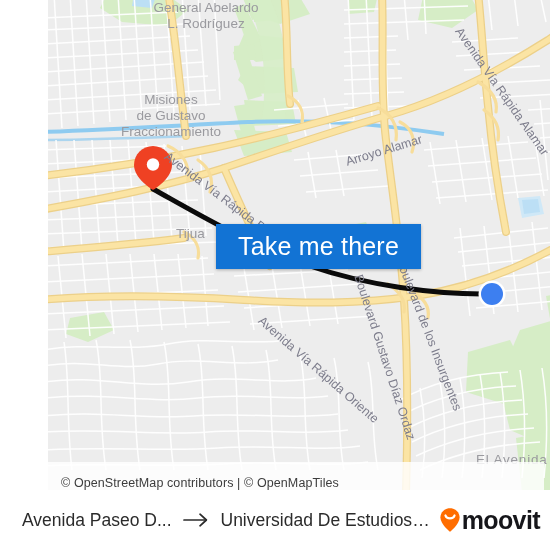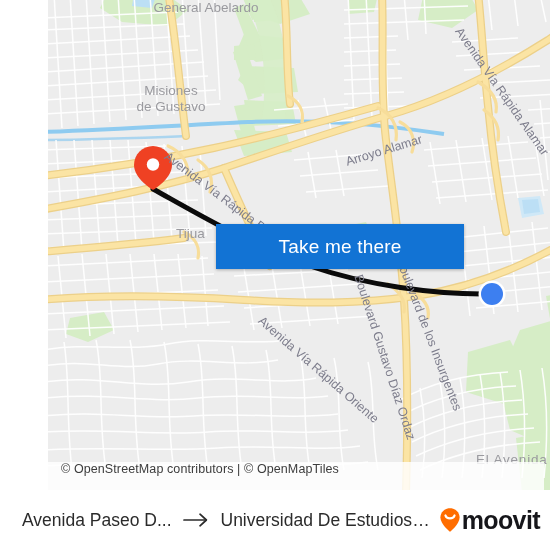--- a/index.html
+++ b/index.html
@@ -26,33 +26,33 @@
     pointer-events:none;
     user-select:none;
   }
   .place{font-size:13.5px;color:#9a9a9f;text-align:center;line-height:16px;}
   .road{font-size:12.5px;color:#7d7d8c;font-weight:400;}
 
   
   #attrib{
     position:absolute;left:0;top:462px;width:496px;height:28px;
     background:rgba(255,255,255,0.82);
-    display:flex;align-items:flex-start;
+    display:flex;align-items:flex-end;
     font-size:12.5px;color:#3c3c3c;
     padding-left:13px;box-sizing:border-box;
     letter-spacing:.1px;
   }
 
   
   #takeBtn{
-    position:absolute;left:168px;top:224px;width:248px;height:45px;
+    position:absolute;left:168px;top:224px;width:205px;height:45px;
     background:#1273d4;
     color:#ffffff;
     border:none;
-    font-size:19px;
+    font-size:25px;
     font-family:"Liberation Sans", sans-serif;
     letter-spacing:.2px;
     cursor:pointer;
     display:flex;align-items:center;justify-content:center;
     box-shadow:0 1px 3px rgba(0,0,0,0.28);
     padding:12px;
   }
 
   
   #footer{
@@ -359,25 +359,27 @@
 
         <g>
           <path d="M105 146 C94.5 146 86 154.5 86 165 C86 179 105 190 105 190 C105 190 124 179 124 165 C124 154.5 115.5 146 105 146 Z" fill="#ef4123"></path>
           <circle cx="105" cy="164.5" r="6.2" fill="#ffffff"></circle>
         </g>
       </g>
     </svg>
 
     <div class="lbl place" style="left:88px;top:0px;width:140px;">
       <div>General Abelardo</div>
+      <div>L. Rodríguez</div>
     </div>
 
-    <div class="lbl place" style="left:58px;top:83px;width:130px;">
+    <div class="lbl place" style="left:58px;top:92px;width:130px;">
       <div>Misiones</div>
       <div>de Gustavo</div>
+      <div>Fraccionamiento</div>
     </div>
 
     <div class="lbl place" style="left:128px;top:226px;text-align:center;">Tijua</div>
 
     <div class="lbl place" style="left:428px;top:452px;letter-spacing:.8px;">El Avenida</div>
 
     <div class="lbl road" style="left:410px;top:22px;transform:rotate(55deg);transform-origin:0 50%;">Avenida Vía Rápida Alamar</div>
 
     <div class="lbl road" style="left:298px;top:155px;transform:rotate(-17deg);transform-origin:0 50%;">Arroyo Alamar</div>
 

